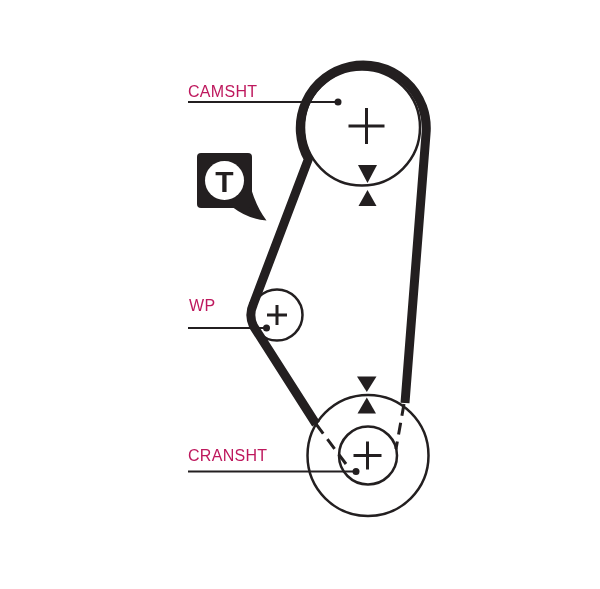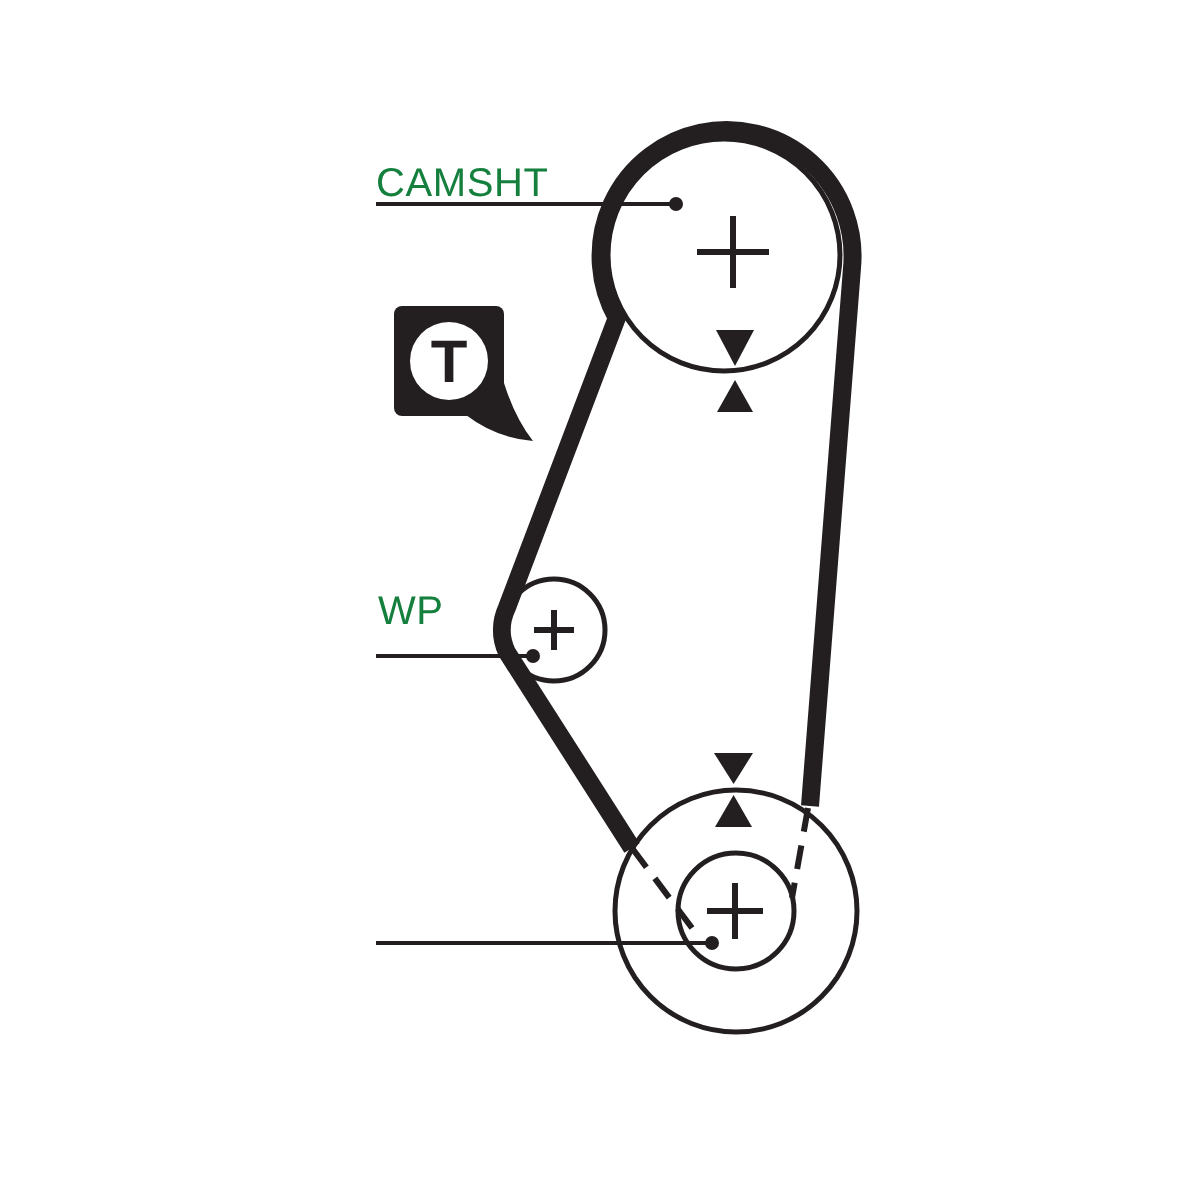--- a/index.html
+++ b/index.html
@@ -15,24 +15,24 @@
     overflow: hidden;
     font-family: "Liberation Sans", sans-serif;
   }
   #diagram-svg {
     position: absolute;
     left: 0;
     top: 0;
   }
   .pulley-label {
     position: absolute;
-    font-size: 20px;
+    font-size: 16px;
     line-height: 20px;
     letter-spacing: 0.3px;
-    color: #15803d;
+    color: #be185d;
     white-space: nowrap;
     user-select: none;
   }
   #label-camshaft  { left: 188px; top: 82px;  }
   #label-waterpump { left: 189px; top: 296px; }
   #label-crankshaft{ left: 188px; top: 446px; }
   .tensioner-letter {
     font-family: "Liberation Sans", sans-serif;
     font-weight: bold;
     font-size: 30px;
@@ -94,14 +94,15 @@
       <rect x="197" y="153" width="55" height="55" rx="4" fill="#231f20"></rect>
       <circle cx="224.5" cy="180.5" r="19.5" fill="#ffffff"></circle>
       <text x="224.5" y="181.5" text-anchor="middle" dominant-baseline="central" class="tensioner-letter">T</text>
     </g>
   </svg>
 
   <div id="label-camshaft" class="pulley-label">CAMSHT</div>
 
   <div id="label-waterpump" class="pulley-label">WP</div>
 
+  <div id="label-crankshaft" class="pulley-label">CRANSHT</div>
 
 </div>
 
 </body></html>

